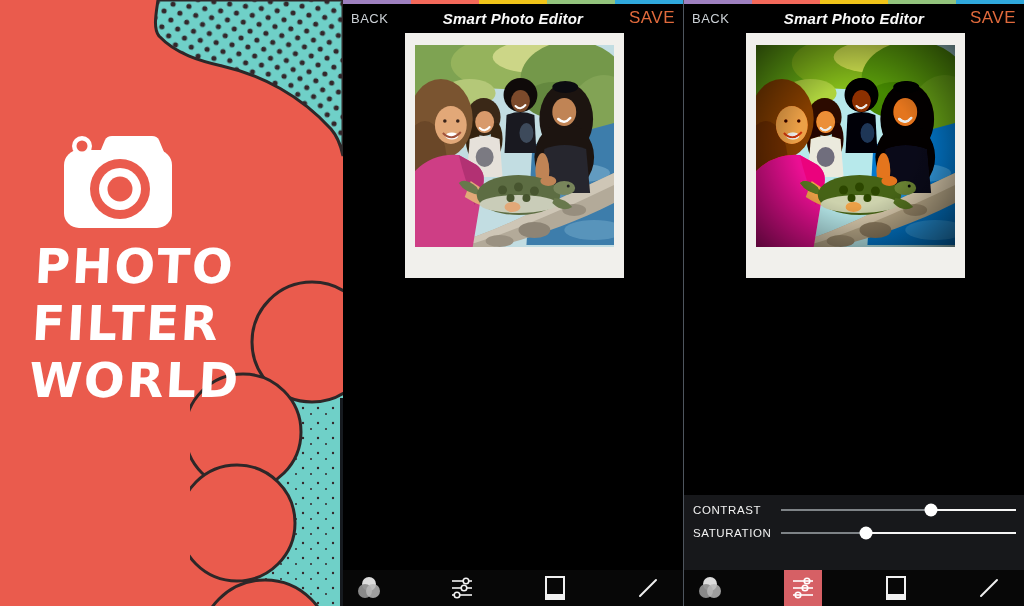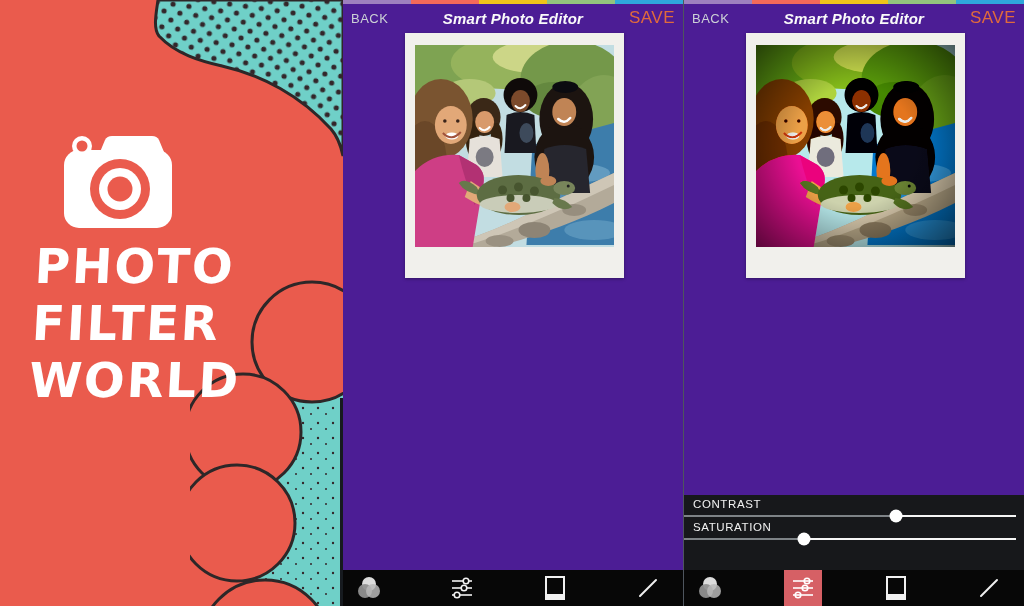--- a/index.html
+++ b/index.html
@@ -10,21 +10,21 @@
   
   .left-panel { position:relative; width:343px; height:606px; overflow:hidden; }
   .panel-bg { position:absolute; inset:0; display:block; }
   .camera { position:absolute; left:58px; top:128px; }
   .brand-title { position:absolute; left:32px; top:238px; color:#fff;
                  font-weight:bold; font-size:48px; line-height:57px;
                  letter-spacing:2px; transform:skewX(-3deg);
                  font-family:"DejaVu Sans","Liberation Sans",sans-serif; }
 
   
-  .screen { position:relative; height:606px; background:#4c1d95; overflow:hidden; }
+  .screen { position:relative; height:606px; background:#000000; overflow:hidden; }
   .screen-1 { width:340px; }
   .screen-2 { width:341px; border-left:1px solid #4e555e; }
 
   .rainbow { position:absolute; top:0; left:0; right:0; height:4px; display:flex; }
   .rainbow span { flex:1; height:100%; }
 
   .hdr { position:absolute; top:4px; left:0; right:0; height:28px;
          display:flex; align-items:center; padding:0 8px; }
   .hdr .back { font-size:13px; color:#ccd1d6; letter-spacing:0.5px; }
   .hdr .title { position:absolute; left:0; right:0; text-align:center;
@@ -35,21 +35,21 @@
               background:#f1f0ec; box-shadow:0 1px 3px rgba(0,0,0,0.35);
               padding:12px 10px 31px 10px; }
   .photo { position:relative; width:199px; height:202px; overflow:hidden; background:#c2dde2; }
   .photo svg { display:block; width:199px; height:202px; }
   .screen-2 .photo svg { filter:saturate(1.55) contrast(1.3) brightness(0.92); }
   .screen-2 .photo .vignette { position:absolute; inset:0;
       background:radial-gradient(ellipse at center, rgba(0,0,0,0) 42%, rgba(0,0,0,0.28) 68%, rgba(0,0,0,0.62) 100%); }
 
   .adjust-panel { position:absolute; left:0; right:0; bottom:36px; height:75px;
                   background:#17181b; padding-top:3px; }
-  .srow { display:flex; height:23px;flex-direction:column; }
+  .srow { display:flex; align-items:center; height:23px; }
   .srow .slabel { width:88px; margin-left:9px; font-size:11.5px; color:#f1f1f1;
                   letter-spacing:0.6px; }
   .track { position:relative; flex:1; height:23px; margin-right:8px; }
   .track .line { position:absolute; top:50%; left:0; right:0; height:2px;
       transform:translateY(-50%);
       background:linear-gradient(to right,#7e8387 0%, #7e8387 var(--v), #f6f6f6 var(--v), #f6f6f6 100%); }
   .track .thumb { position:absolute; top:50%; left:var(--v); width:13px; height:13px;
       border-radius:50%; background:#fff; transform:translate(-50%,-50%); }
 
   .toolbar { position:absolute; left:0; right:0; bottom:0; height:36px; background:#070707; }

